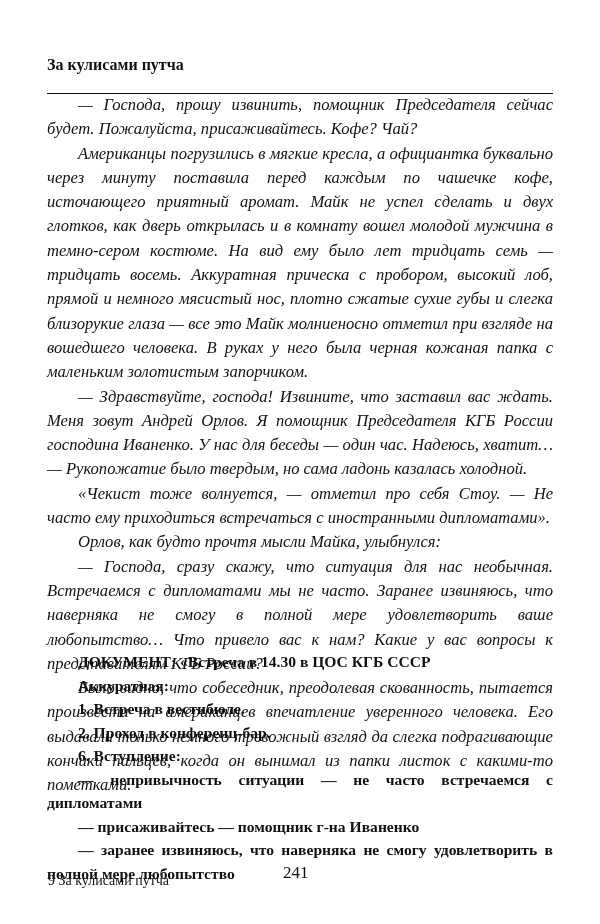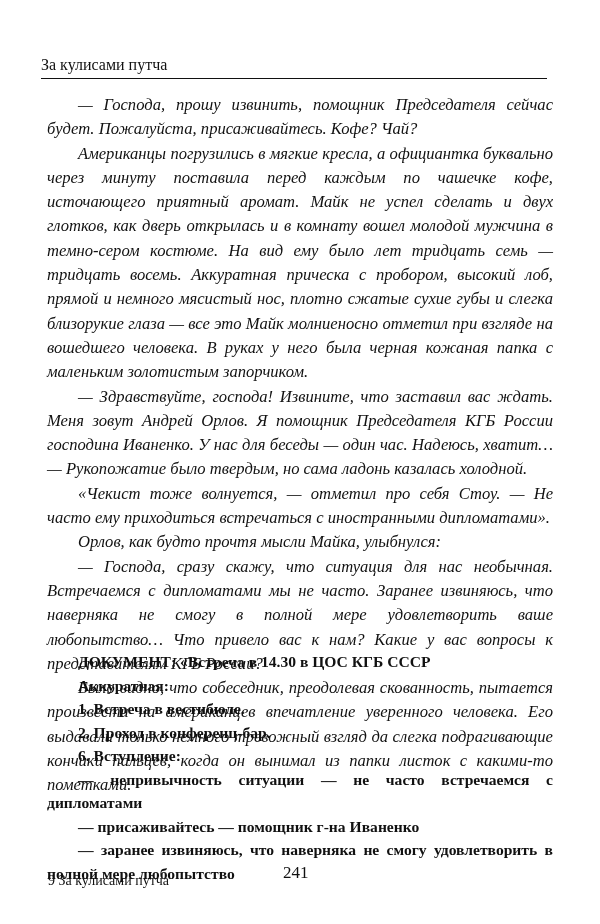--- a/index.html
+++ b/index.html
@@ -1,17 +1,17 @@
 <!DOCTYPE html>
 <html><head>
 <meta charset="utf-8">
 <style>
   html, body { margin:0; padding:0; background:#ffffff; }
   body { width:600px; height:924px; position:relative; overflow:hidden; color:#111; font-family:"Liberation Serif", serif; }
-  .running-head { position:absolute; left:41px; top:55px; width:506px; font-size:16px; line-height:20px; border-bottom:1.5px solid #111; padding-bottom:3px; }
+  .running-head { position:absolute; left:47px; top:55px; width:506px; font-size:16px; line-height:20px; border-bottom:1.5px solid #111; padding-bottom:18px;font-weight:bold; }
   .body { position:absolute; left:47px; top:93px; width:506px; font-size:16.6px; line-height:24.3px; text-align:justify; }
   .body p { margin:0; text-indent:31px;font-style:italic; }
   .doc { position:absolute; left:47px; top:650px; width:506px; font-size:15.6px; line-height:23.5px; font-weight:bold; text-align:justify; }
   .doc p { margin:0; }
   .doc .ind { text-indent:31px; }
   .doc .pad { padding-left:31px; }
   .footer-left { position:absolute; left:48px; top:873px; font-size:14px;text-align:right; }
   .page-num { position:absolute; left:283px; top:863px; font-size:17px; font-weight:normal; font-family:"Liberation Serif", serif; }
 </style>
 </head>

